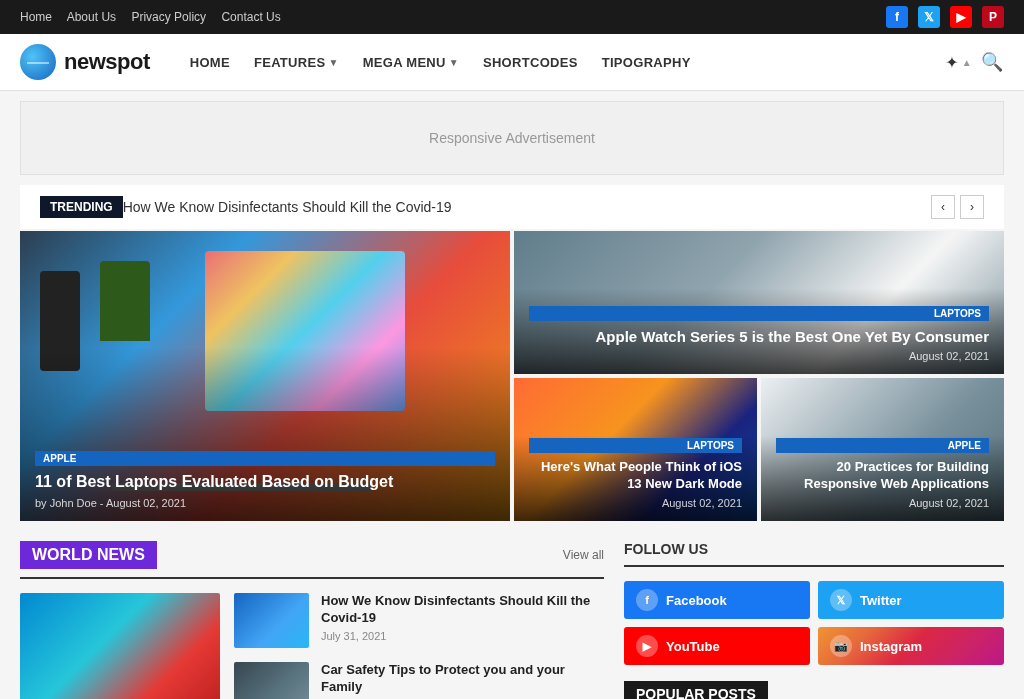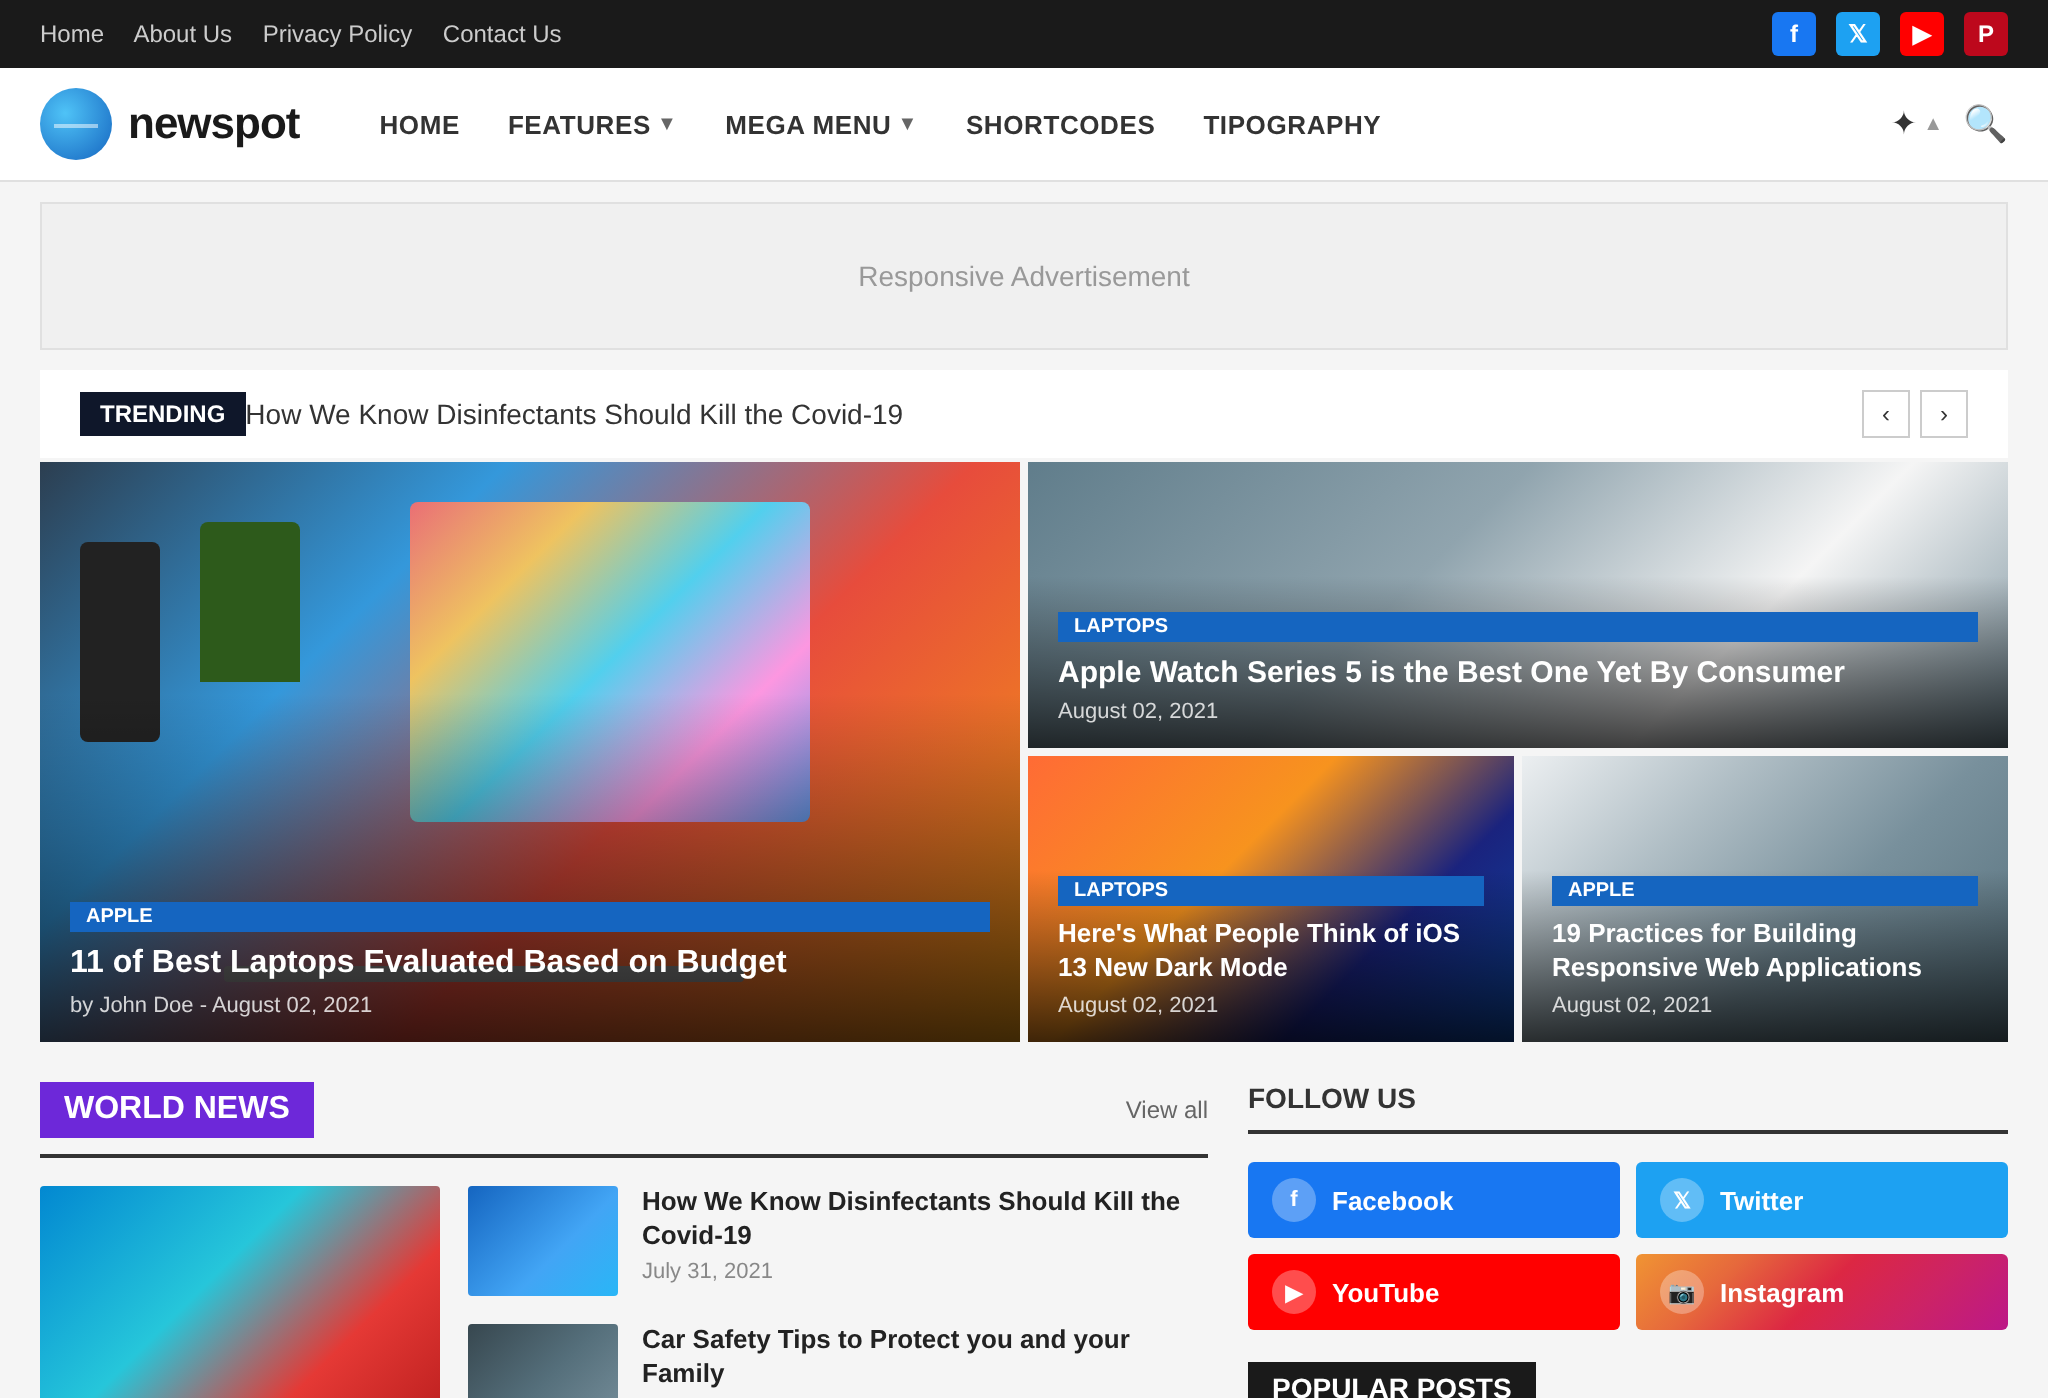--- a/index.html
+++ b/index.html
@@ -39,21 +39,21 @@
     .trending-text { flex: 1; font-size: 14px; color: #333; }
     .trending-nav { display: flex; gap: 5px; }
     .trend-btn { background: none; border: 1px solid #ccc; width: 24px; height: 24px; cursor: pointer; display: flex; align-items: center; justify-content: center; font-size: 12px; color: #333; }
 
     
     .main-content { padding: 0 20px; }
 
     
     .featured-grid { display: grid; grid-template-columns: 1fr 1fr; gap: 4px; margin-bottom: 20px; }
     .featured-main { position: relative; overflow: hidden; background: #333; }
-    .featured-right { display: grid; grid-template-rows: 1fr 1fr; gap: 4px; }
+    .featured-right { display: grid; grid-template-rows: 1fr 1fr; gap: 4px; text-align: right; }
     .featured-right-top { position: relative; overflow: hidden; background: #555; }
     .featured-right-bottom { display: grid; grid-template-columns: 1fr 1fr; gap: 4px; }
     .featured-small { position: relative; overflow: hidden; background: #666; }
 
     
     .img-laptop { background: linear-gradient(135deg, #2c3e50 0%, #3498db 30%, #e74c3c 60%, #f39c12 100%); height: 290px; position: relative; }
     .img-watch { background: linear-gradient(135deg, #607d8b 0%, #90a4ae 40%, #f5f5f5 70%, #78909c 100%); height: 145px; }
     .img-phone { background: linear-gradient(135deg, #ff6b35 0%, #f7931e 40%, #1a237e 70%, #0d47a1 100%); height: 145px; }
     .img-devices { background: linear-gradient(135deg, #eceff1 0%, #b0bec5 30%, #78909c 60%, #546e7a 100%); height: 145px; }
     .article-overlay-full { position: absolute; bottom: 0; left: 0; right: 0; top: 0; display: flex; flex-direction: column; justify-content: flex-end; padding: 12px 15px; background: linear-gradient(transparent 40%, rgba(0,0,0,0.75)); color: white; }
@@ -215,21 +215,21 @@
             <span class="cat-badge cat-laptops">LAPTOPS</span>
             <div class="article-title-xs">Here's What People Think of iOS 13 New Dark Mode</div>
             <div class="article-meta-dark">August 02, 2021</div>
           </div>
         </div>
 
         <div class="featured-small">
           <div class="img-devices" style="height:100%;"></div>
           <div class="article-overlay-full">
             <span class="cat-badge cat-apple">APPLE</span>
-            <div class="article-title-xs">19 Practices for Building Responsive Web Applications</div>
+            <div class="article-title-xs">20 Practices for Building Responsive Web Applications</div>
             <div class="article-meta-dark">August 02, 2021</div>
           </div>
         </div>
 
       </div>
     </div>
   </div>
 
   <div class="bottom-grid">
 

